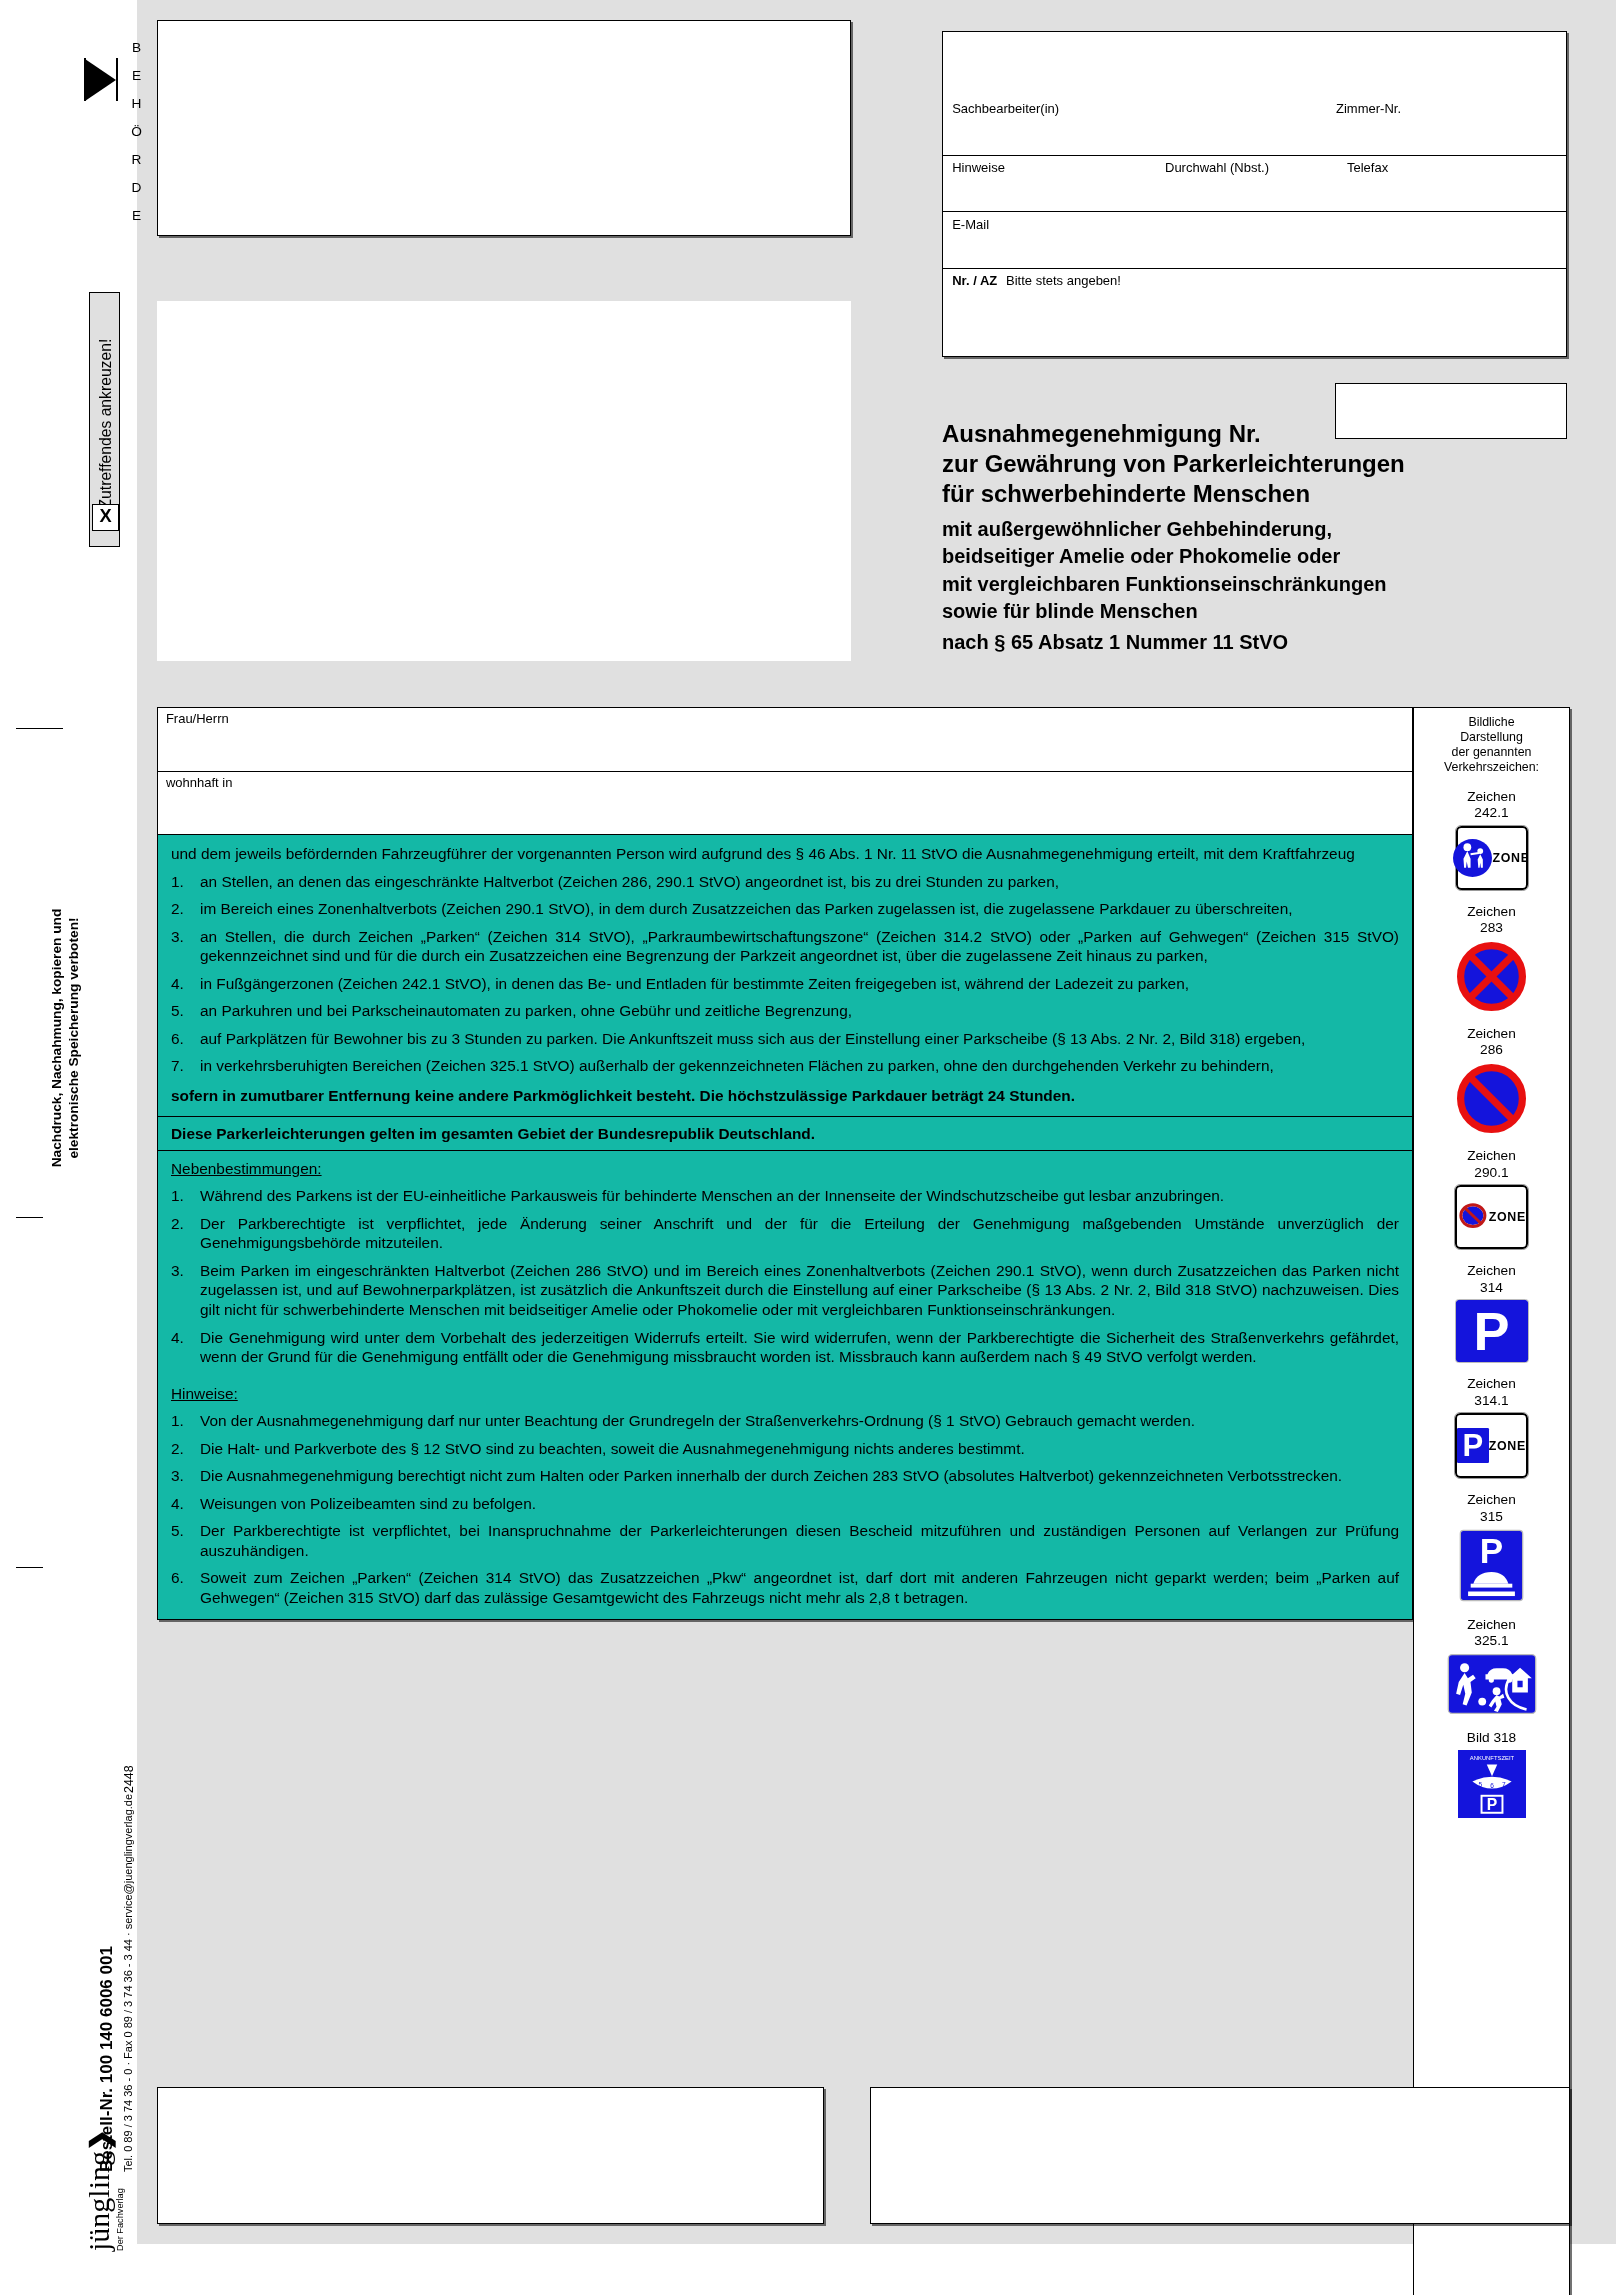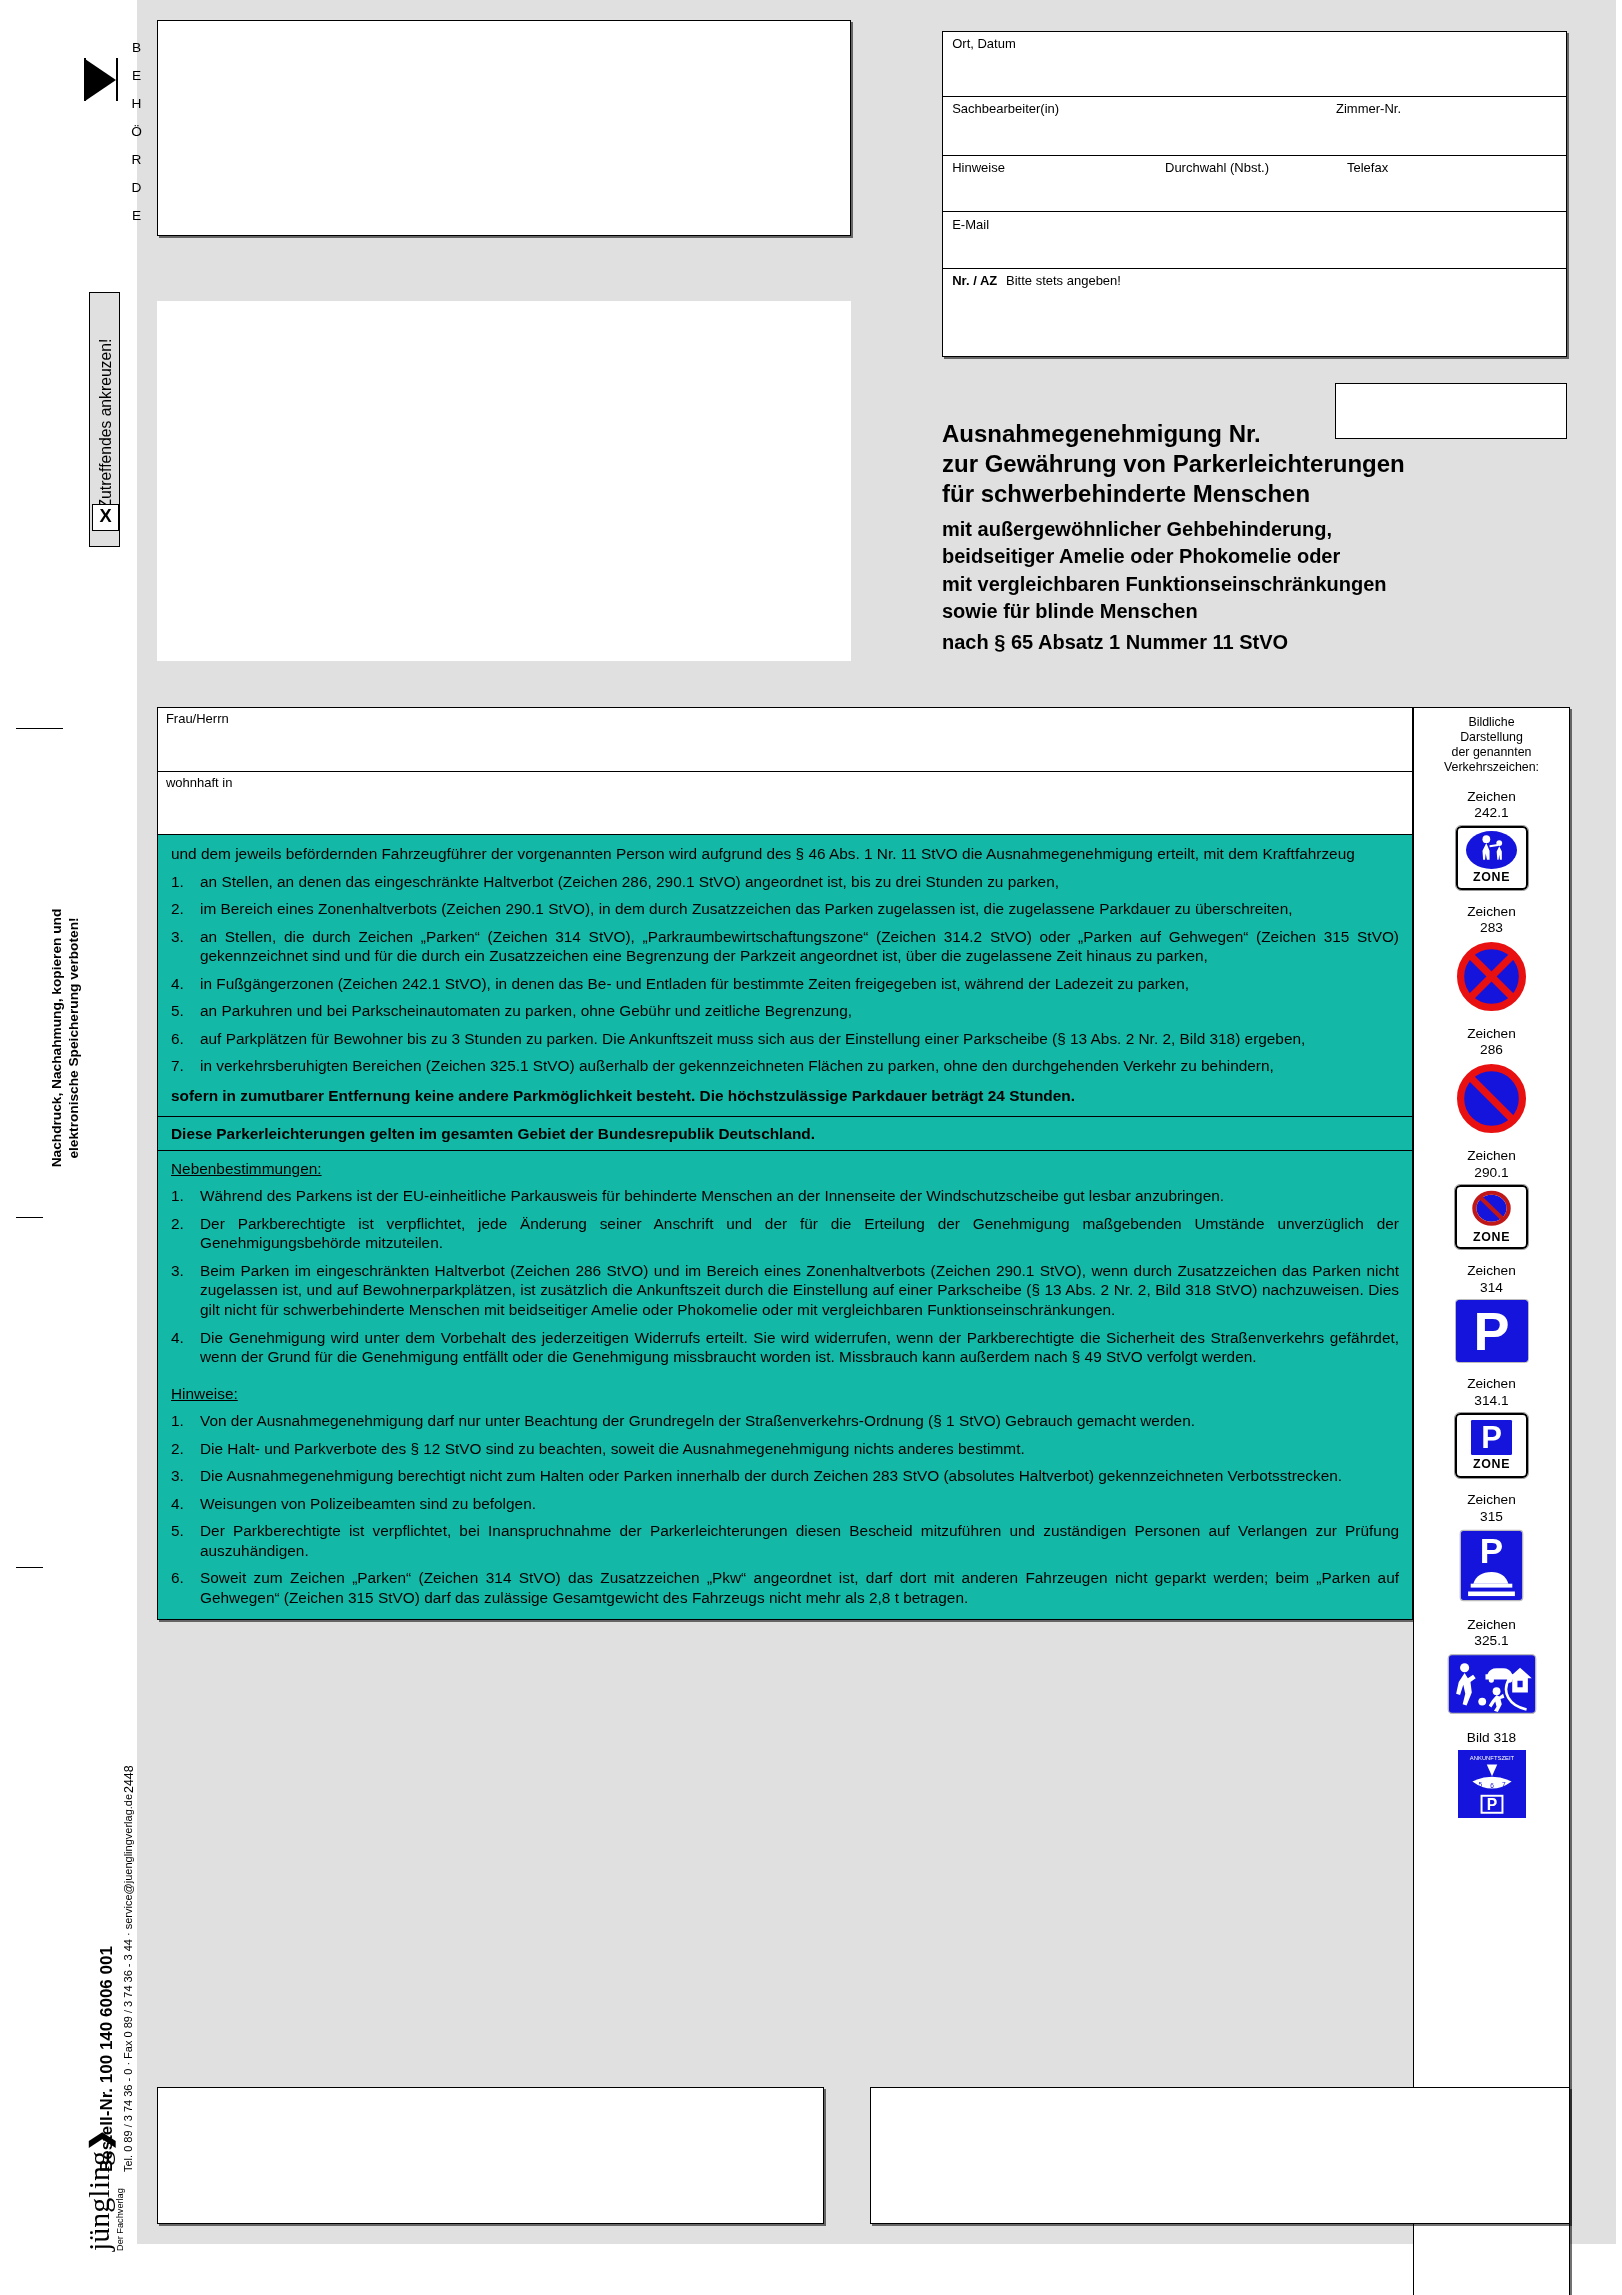--- a/index.html
+++ b/index.html
@@ -69,21 +69,21 @@
   .signcol{position:absolute;left:1413px;top:707px;width:157px;background:#fff;
            border:1.3px solid #000;box-sizing:border-box;
            box-shadow:2px 2px 0 0 rgba(0,0,0,0.55);}
   .sc-head{font-size:12.4px;line-height:15px;text-align:center;padding:6.5px 2.6px 0 2.6px;}
   .sc-item{text-align:center;margin-top:14.4px;}
   .sc-cap{font-size:13.7px;line-height:16.4px;margin-bottom:3.9px;}
   .sc-img{display:flex;justify-content:center;}
 
   
   .sq-white{background:#fff;border:2.6px solid #000;border-radius:5.2px;box-sizing:border-box;
-            display:flex;flex-direction:column;align-items:center;justify-content:center;
+            display:flex;flex-direction:row;align-items:center;justify-content:center;
             outline:0.7px solid #999;}
   .zone-lbl{font-size:12.4px;font-weight:bold;letter-spacing:0.7px;}
   .blue-ellipse{background:#1414dc;border-radius:50%;}
   .pblue{background:#1414dc;display:flex;align-items:center;justify-content:center;color:#fff;
          font-weight:bold;font-family:"Liberation Sans",sans-serif;border-radius:2.6px;}
   .gueltig{position:absolute;left:157px;top:2087px;width:667px;height:137px;}
   .siegel{position:absolute;left:870px;top:2087px;width:700px;height:137px;}
 </style>
 </head>
 <body>
@@ -145,23 +145,20 @@
     </div>
   </div>
 
   <div class="box" style="left:157px;top:19.6px;width:694px;height:216px;"></div>
 
   <div class="boxplain" style="left:157px;top:301px;width:694px;height:360px;border:none;background:#fff;"></div>
 
   <div class="box" style="left:942px;top:31px;width:625px;height:326px;">
     <div style="position:relative;height:100%;">
 
-      <div style="position:absolute;left:0;top:0;width:100%;height:65px;border-bottom:1.3px solid #000;box-sizing:border-box;">
-        <div class="lbl" style="position:absolute;left:9.2px;top:5.2px;">Ort, Datum</div>
-      </div>
 
       <div style="position:absolute;left:0;top:65px;width:100%;height:59px;border-bottom:1.3px solid #000;box-sizing:border-box;">
         <div class="lbl" style="position:absolute;left:9.2px;top:5.2px;">Sachbearbeiter(in)</div>
         <div class="lbl" style="position:absolute;left:393px;top:5.2px;">Zimmer-Nr.</div>
       </div>
 
       <div style="position:absolute;left:0;top:124px;width:100%;height:56px;border-bottom:1.3px solid #000;box-sizing:border-box;">
         <div class="lbl" style="position:absolute;left:9.2px;top:5.2px;">Hinweise</div>
         <div class="lbl" style="position:absolute;left:222px;top:5.2px;">Durchwahl (Nbst.)</div>
         <div class="lbl" style="position:absolute;left:404px;top:5.2px;">Telefax</div>

